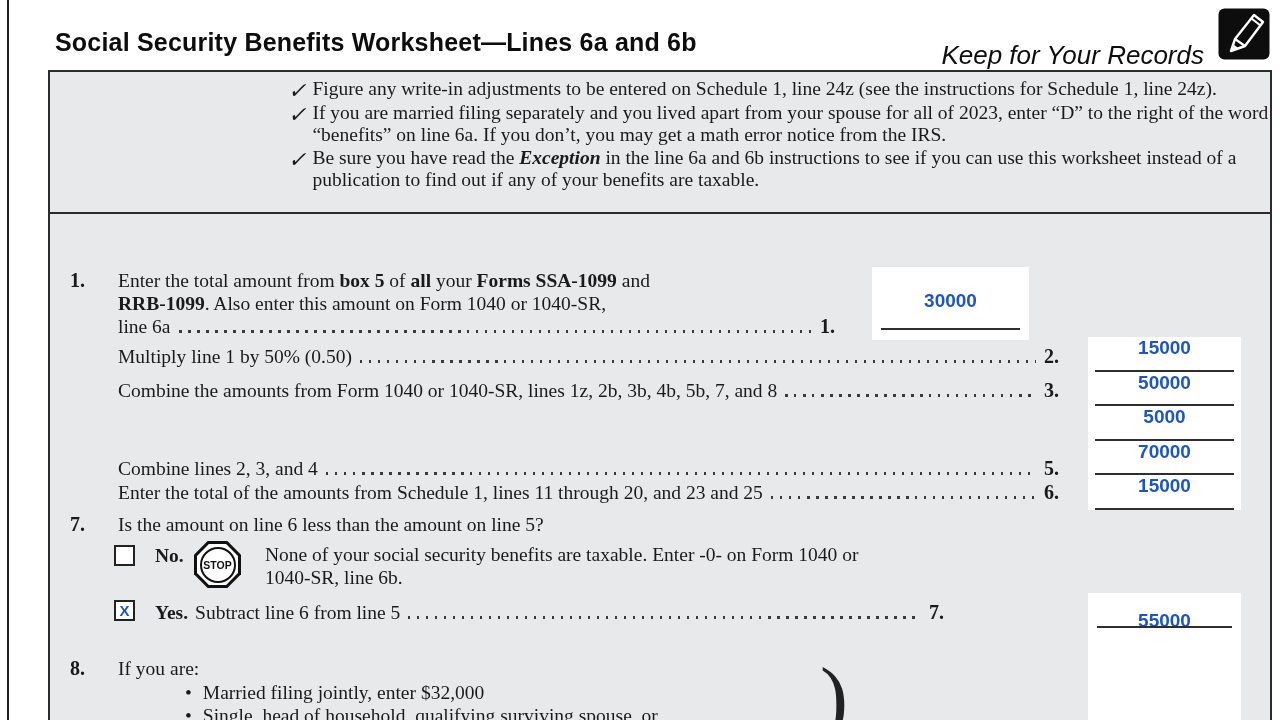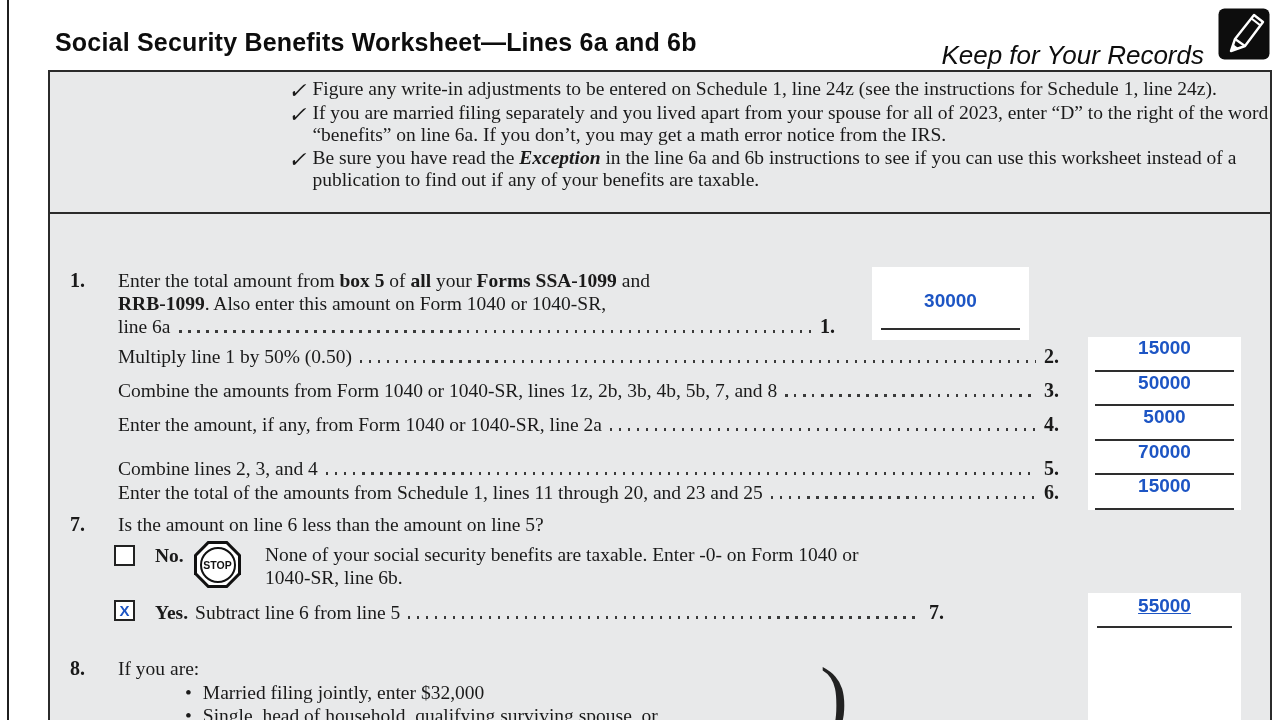--- a/index.html
+++ b/index.html
@@ -124,25 +124,20 @@
     <div class="flexrow" style="left:68px;top:273px;width:952px;">
       <span class="txt">Multiply line 1 by 50% (0.50)</span>
       <span class="leader"></span>
       <span class="refnum">2.</span>
     </div>
     <div class="flexrow" style="left:68px;top:307px;width:952px;">
       <span class="txt">Combine the amounts from Form 1040 or 1040-SR, lines 1z, 2b, 3b, 4b, 5b, 7, and 8</span>
       <span class="leader"></span>
       <span class="refnum">3.</span>
     </div>
-    <div class="flexrow" style="left:68px;top:341px;width:952px;">
-      <span class="txt">Enter the amount, if any, from Form 1040 or 1040-SR, line 2a</span>
-      <span class="leader"></span>
-      <span class="refnum">4.</span>
-    </div>
     <div class="flexrow" style="left:68px;top:385px;width:952px;">
       <span class="txt">Combine lines 2, 3, and 4</span>
       <span class="leader"></span>
       <span class="refnum">5.</span>
     </div>
     <div class="flexrow" style="left:68px;top:409px;width:952px;">
       <span class="txt">Enter the total of the amounts from Schedule 1, lines 11 through 20, and 23 and 25</span>
       <span class="leader"></span>
       <span class="refnum">6.</span>
     </div>
@@ -187,21 +182,21 @@
     <div class="checkbox" style="left:64px;top:528px;">
       <span class="xmark">X</span>
     </div>
     <div class="flexrow" style="left:105px;top:529px;width:800px;">
       <span class="txt b">Yes.</span>
       <span class="txt" style="margin-left:7px;">Subtract line 6 from line 5</span>
       <span class="leader"></span>
       <span class="refnum">7.</span>
     </div>
     <div class="amtbox" style="left:1038px;top:521px;width:153px;height:137px;">
-      <div class="amtval" style="padding-top:2px;text-decoration:underline;">55000</div>
+      <div class="amtval" style="padding-top:17px;">55000</div>
       <div class="uline" style="top:33px;"></div>
     </div>
 
     <div class="itemnum" style="top:585px;">8.</div>
     <div class="body-text" style="position:absolute;left:68px;top:585px;">If you are:</div>
     <div class="bullet-row" style="left:135px;top:609px;">
       <span class="bullet-glyph">•</span>
       <span class="body-text">Married filing jointly, enter $32,000</span>
     </div>
     <div class="bullet-row" style="left:135px;top:632px;">

